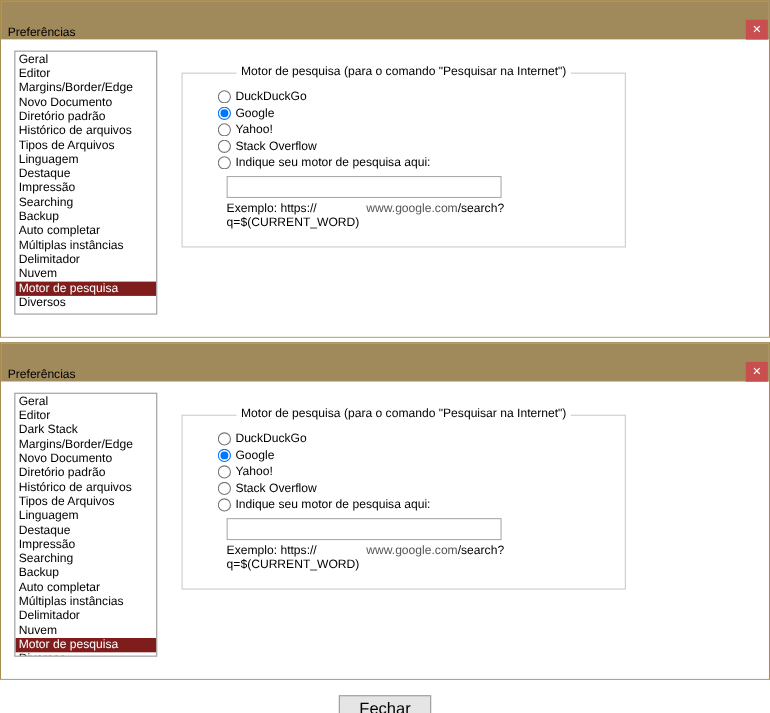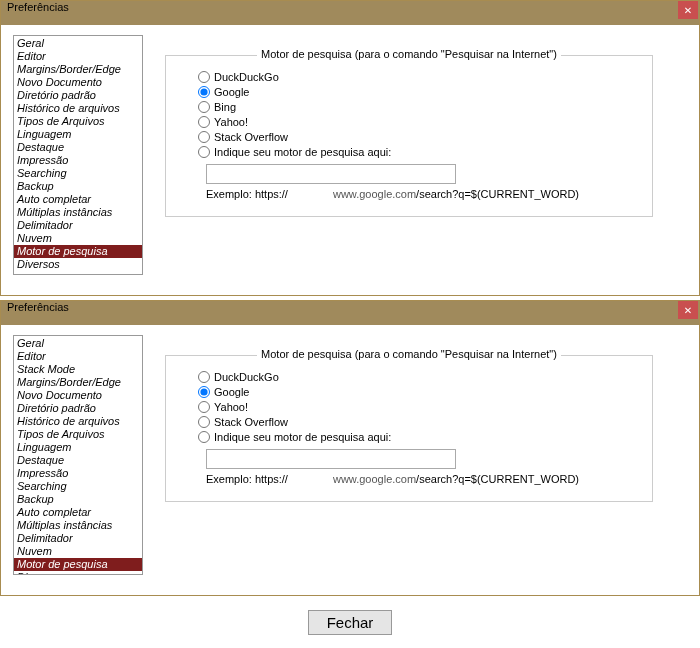--- a/index.html
+++ b/index.html
@@ -9,23 +9,23 @@
       background: #fff;
       width: 700px;
       color: #000;
     }
     .window {
       border: 1px solid #a88c50;
       margin-bottom: 4px;
     }
     .title-bar {
       background: #a08a5c;
-      height: 24px;
-      display: flex;
-      align-items: flex-start;
+      height: 35px;
+      display: flex;
+      align-items: flex-end;
       justify-content: space-between;
       padding-left: 6px;
     }
     .title-bar .title {
       color: #000;
       font-size: 11px;
     }
     .close-btn {
       background: #c94f4f;
       color: #fff;
@@ -52,36 +52,35 @@
       padding: 1px 0;
       height: 240px;
       overflow: hidden;
     }
     .sidebar-item {
       padding: 0 3px;
       line-height: 13px;
       font-size: 11px;
       cursor: pointer;
       white-space: nowrap;
-      font-style: italic;
     }
     .sidebar-item.selected {
       background: #7f1d1d;
       color: #fff;
     }
     .main-panel {
       flex: 1;
       position: relative;
       padding-top: 20px;
     }
     .fieldset {
       border: 1px solid #ccc;
       padding: 12px 16px 16px 16px;
       position: relative;
-      width: 488px;
+      width: 404px;
       margin-left: 10px;
     }
     .fieldset-legend {
       position: absolute;
       top: -8px;
       left: 0;
       right: 0;
       text-align: center;
       font-size: 11px;
     }
@@ -169,24 +168,20 @@
             <div class="radio-row">
               <input type="radio" name="se-0" style="">
               <span>DuckDuckGo</span>
             </div>
             <div class="radio-row">
               <input type="radio" name="se-0" checked="" style="">
               <span>Google</span>
             </div>
             <div class="radio-row">
               <input type="radio" name="se-0" style="">
-              <span>Bing</span>
-            </div>
-            <div class="radio-row">
-              <input type="radio" name="se-0" style="">
               <span>Yahoo!</span>
             </div>
             <div class="radio-row">
               <input type="radio" name="se-0" style="">
               <span>Stack Overflow</span>
             </div>
             <div class="radio-row">
               <input type="radio" name="se-0" style="">
               <span>Indique seu motor de pesquisa aqui:</span>
             </div>
@@ -200,21 +195,21 @@
     </div>
     <div class="window">
       <div class="title-bar">
         <span class="title">Preferências</span>
         <div class="close-btn">✕</div>
       </div>
       <div class="content">
         <div class="sidebar">
           <div class="sidebar-item">Geral</div>
           <div class="sidebar-item">Editor</div>
-          <div class="sidebar-item">Stack Mode</div>
+          <div class="sidebar-item">Dark Stack</div>
           <div class="sidebar-item">Margins/Border/Edge</div>
           <div class="sidebar-item">Novo Documento</div>
           <div class="sidebar-item">Diretório padrão</div>
           <div class="sidebar-item">Histórico de arquivos</div>
           <div class="sidebar-item">Tipos de Arquivos</div>
           <div class="sidebar-item">Linguagem</div>
           <div class="sidebar-item">Destaque</div>
           <div class="sidebar-item">Impressão</div>
           <div class="sidebar-item">Searching</div>
           <div class="sidebar-item">Backup</div>

